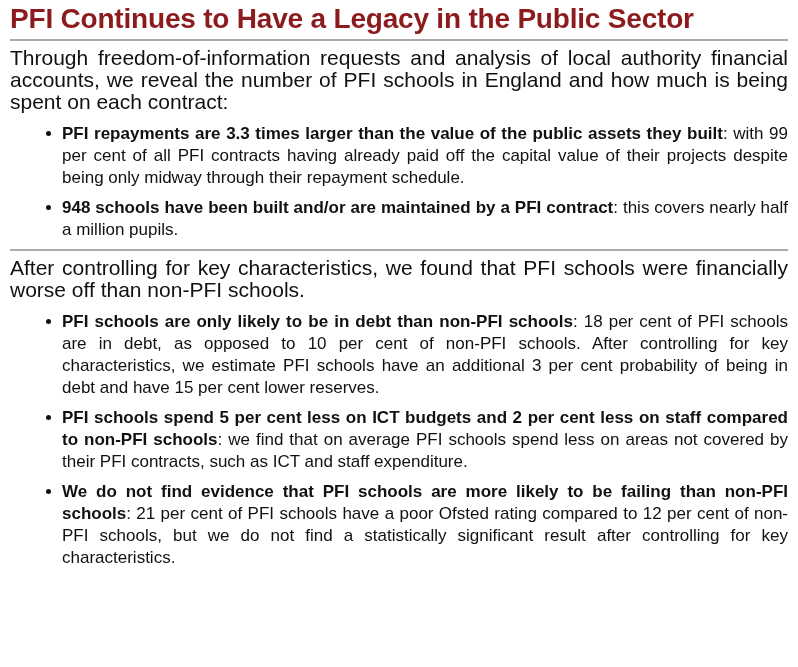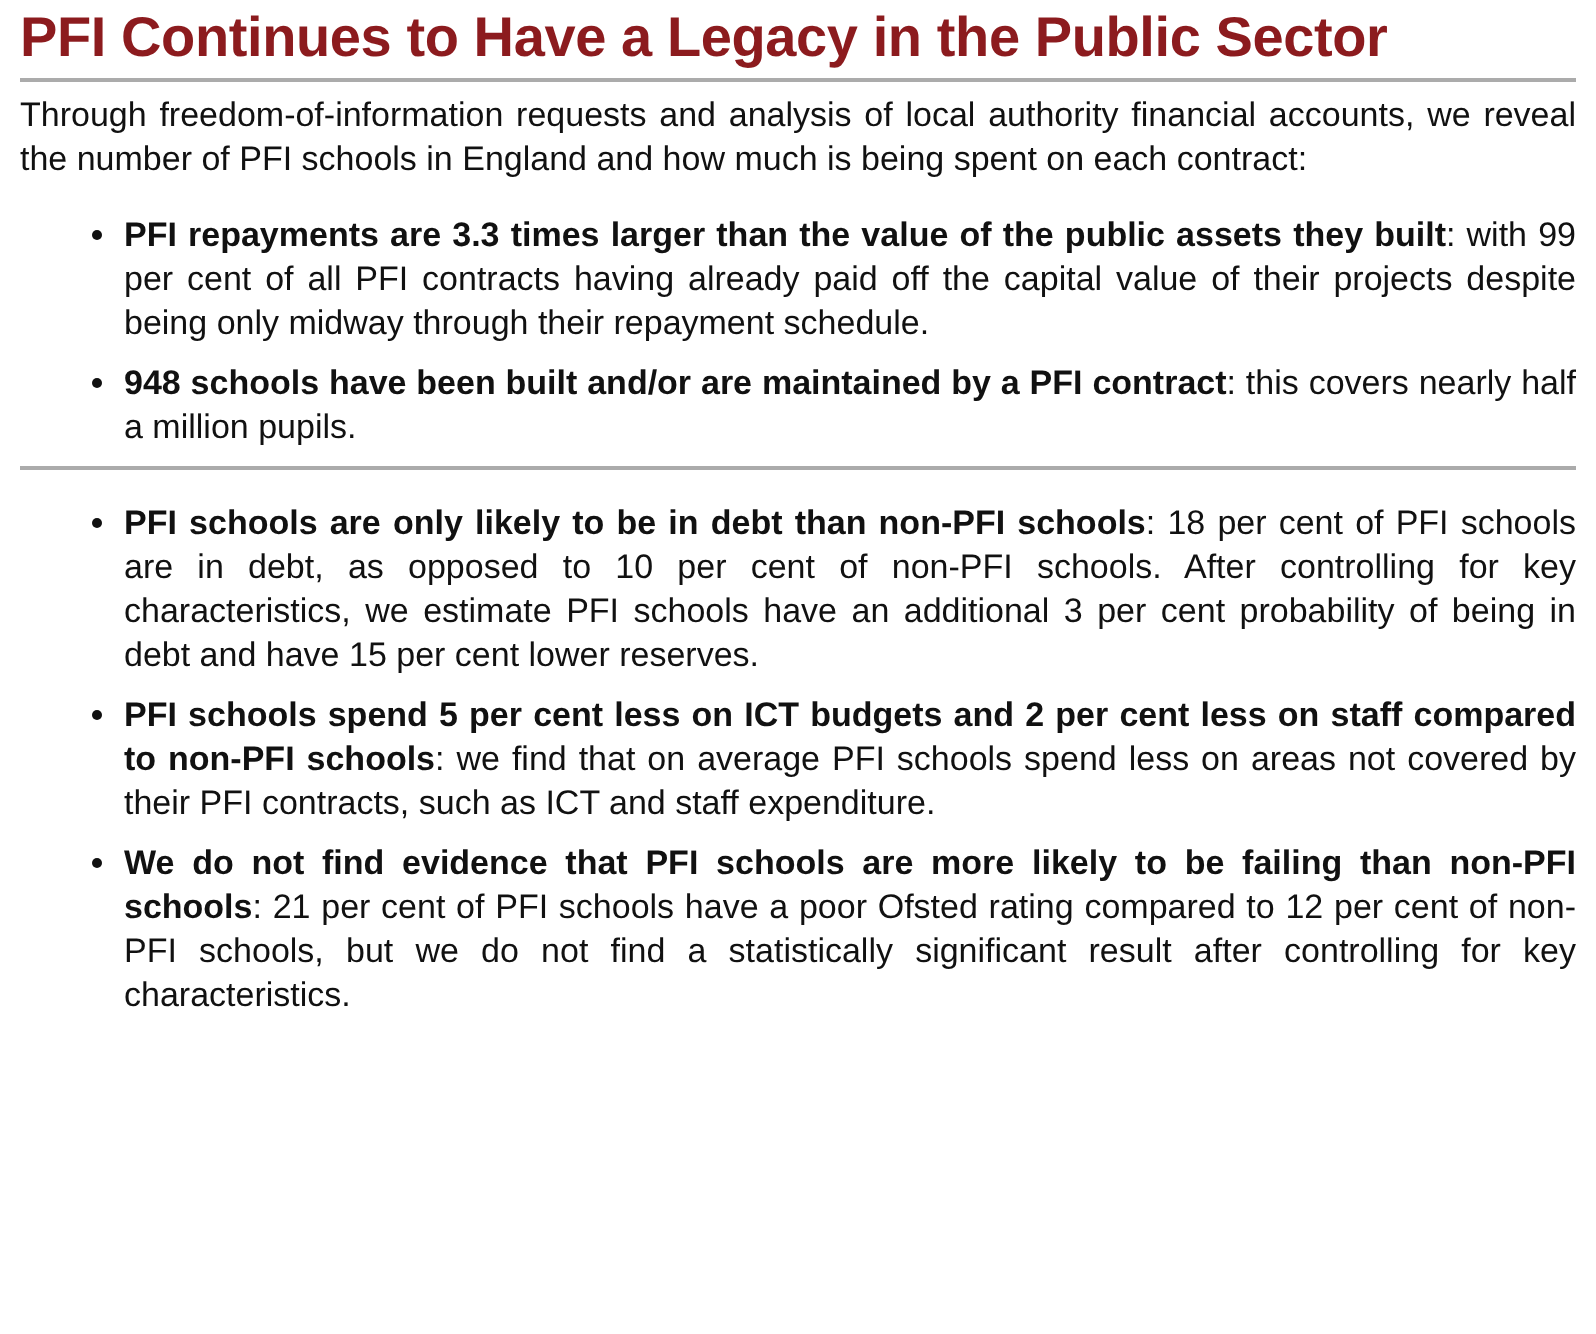--- a/index.html
+++ b/index.html
@@ -18,28 +18,28 @@
     line-height:28px;
     color:var(--heading-color);
     letter-spacing:-0.2px;
   }
   .rule{
     border:none;
     border-top:2px solid var(--rule-color);
     margin:6px 0 6px 0;
   }
   .intro{
-    font-size:17px;
+    font-size:21px;
     line-height:22px;
     text-align:justify;
     margin:0 0 10px 0;
   }
   .bullets{
     list-style:none;
-    margin:16px 0 8px 0;
+    margin:0 0 8px 0;
     padding:0 0 0 52px;
   }
   .bullets li{
     position:relative;
     font-size:17px;
     line-height:22px;
     text-align:justify;
     margin-bottom:8px;
   }
   .bullet-dot{
@@ -67,20 +67,21 @@
       <span class="bullet-dot"></span>
       <span class="lead">PFI repayments are 3.3 times larger than the value of the public assets they built</span><span>: with 99 per cent of all PFI contracts having already paid off the capital value of their projects despite being only midway through their repayment schedule.</span>
     </li>
     <li>
       <span class="bullet-dot"></span>
       <span class="lead">948 schools have been built and/or are maintained by a PFI contract</span><span>: this covers nearly half a million pupils.</span>
     </li>
   </ul>
 
   <hr class="rule">
+  <p class="intro">After controlling for key characteristics, we found that PFI schools were financially worse off than non-PFI schools.</p>
 
   <ul class="bullets">
     <li>
       <span class="bullet-dot"></span>
       <span class="lead">PFI schools are only likely to be in debt than non-PFI schools</span><span>: 18 per cent of PFI schools are in debt, as opposed to 10 per cent of non-PFI schools. After controlling for key characteristics, we estimate PFI schools have an additional 3 per cent probability of being in debt and have 15 per cent lower reserves.</span>
     </li>
     <li>
       <span class="bullet-dot"></span>
       <span class="lead">PFI schools spend 5 per cent less on ICT budgets and 2 per cent less on staff compared to non-PFI schools</span><span>: we find that on average PFI schools spend less on areas not covered by their PFI contracts, such as ICT and staff expenditure.</span>
     </li>

